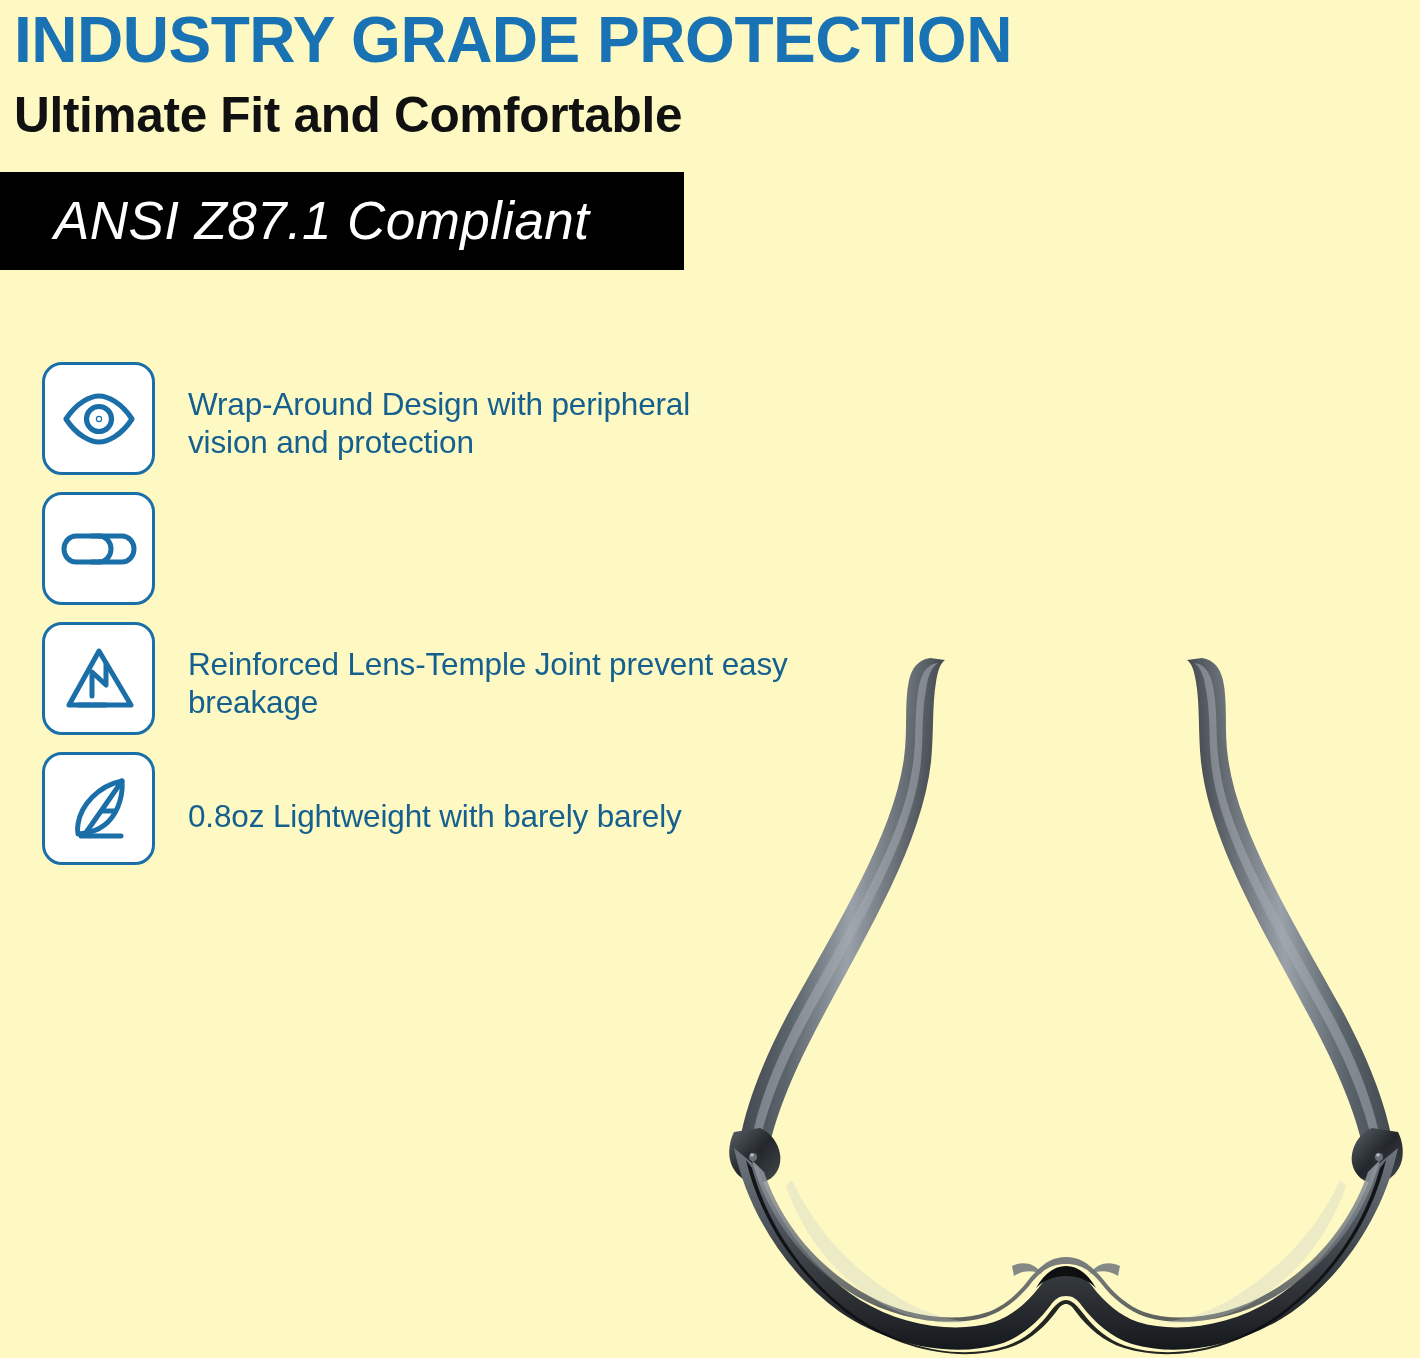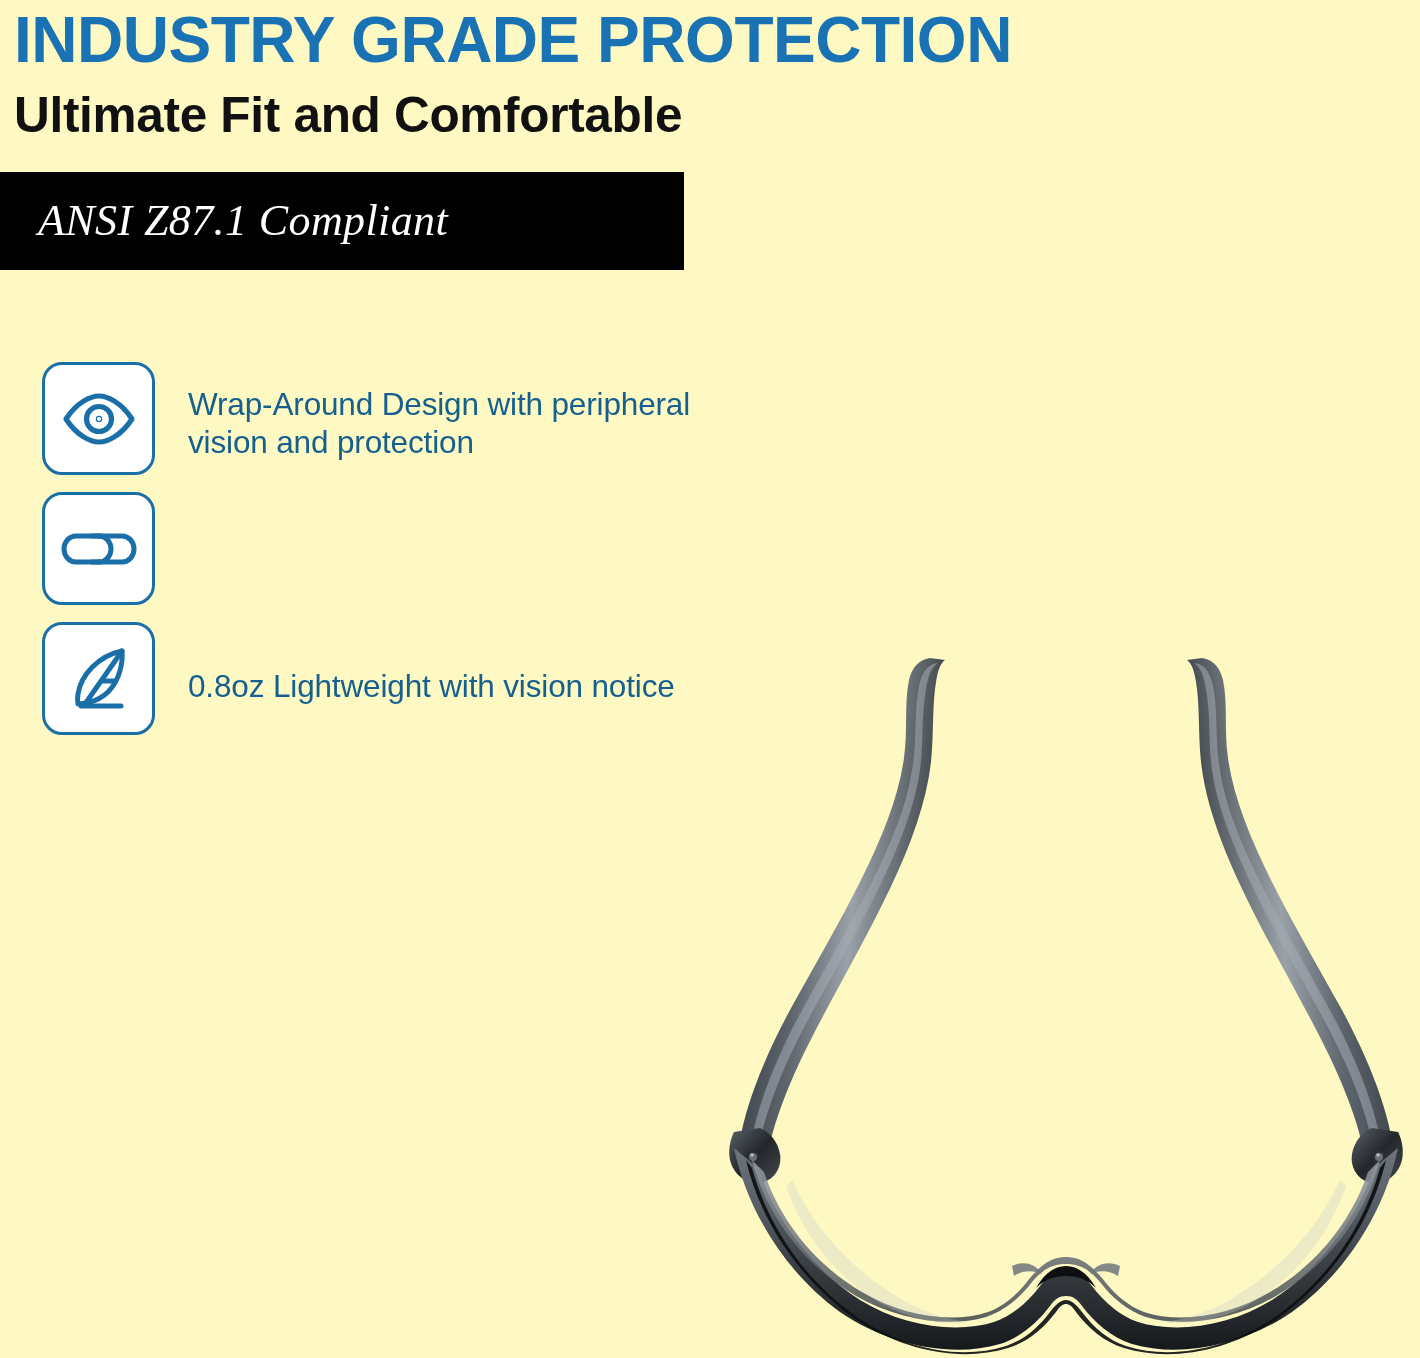--- a/index.html
+++ b/index.html
@@ -57,28 +57,28 @@
     position: absolute;
     left: 0px;
     top: 172px;
     width: 684px;
     height: 98px;
     background: #000000;
     display: flex;
     align-items: center;
   }
   .badge-text {
-    font-family: Liberation Serif, serif;
+    font-family: Liberation Sans, sans-serif;
     font-weight: normal;
     font-style: italic;
-    font-size: 44px;
+    font-size: 53px;
     line-height: 56px;
     letter-spacing: 0.4px;
     color: #ffffff;
-    padding-left: 38px;
+    padding-left: 54px;
     white-space: nowrap;
   }
 
   
   .features {
     position: absolute;
     left: 42px;
     top: 362px;
     width: 900px;
   }
@@ -159,31 +159,42 @@
     <div class="feature-row">
       <div class="icon-box">
         <svg width="80" height="52" viewBox="0 0 80 52" fill="none" stroke="#1B6FA8" stroke-width="5" stroke-linecap="round" stroke-linejoin="round">
           <path d="M40 13 H17 C10.4 13, 5 18.8, 5 26 C5 33.2, 10.4 39, 17 39 H40"></path>
           <path d="M40 39 H63 C69.6 39, 75 33.2, 75 26 C75 18.8, 69.6 13, 63 13 H40"></path>
           <path d="M33 13 H40 C46.6 13, 52 18.8, 52 26 C52 33.2, 46.6 39, 40 39 H33"></path>
         </svg>
       </div>
     </div>
 
+    <div class="feature-row">
+      <div class="icon-box">
+        <svg width="76" height="70" viewBox="0 0 76 70" fill="none" stroke="#1B6FA8" stroke-width="5" stroke-linecap="round" stroke-linejoin="round">
+          <path d="M38 7 L70 61 H8 Z"></path>
+          <path d="M18 61 H44"></path>
+          <path d="M31 52 V28 L45 41 V20"></path>
+        </svg>
+      </div>
+      <div class="feature-text ft-align-c">Reinforced Lens-Temple Joint prevent easy
+breakage</div>
+    </div>
 
     <div class="feature-row">
       <div class="icon-box">
         <svg width="74" height="74" viewBox="0 0 74 74" fill="none" stroke="#1B6FA8" stroke-width="5" stroke-linecap="round" stroke-linejoin="round">
           <path d="M60 9 C36 14, 19 33, 16 52 C15 58, 16 62, 16 62 C16 62, 34 62, 46 50 C58 38, 61 20, 60 9 Z"></path>
           <path d="M60 9 L23 62"></path>
           <path d="M41 39 H53"></path>
           <path d="M19 64 H59"></path>
         </svg>
       </div>
-      <div class="feature-text ft-align-d">0.8oz Lightweight with vision notice</div>
+      <div class="feature-text ft-align-d">0.8oz Lightweight with barely barely</div>
     </div>
 
   </div>
 
   <div class="product">
     <svg width="730" height="738" viewBox="0 0 730 738">
       <defs>
         <linearGradient id="gTempleL" x1="0" y1="0" x2="1" y2="0.2">
           <stop offset="0%" stop-color="#2A2F35"></stop>
           <stop offset="38%" stop-color="#5C646C"></stop>

